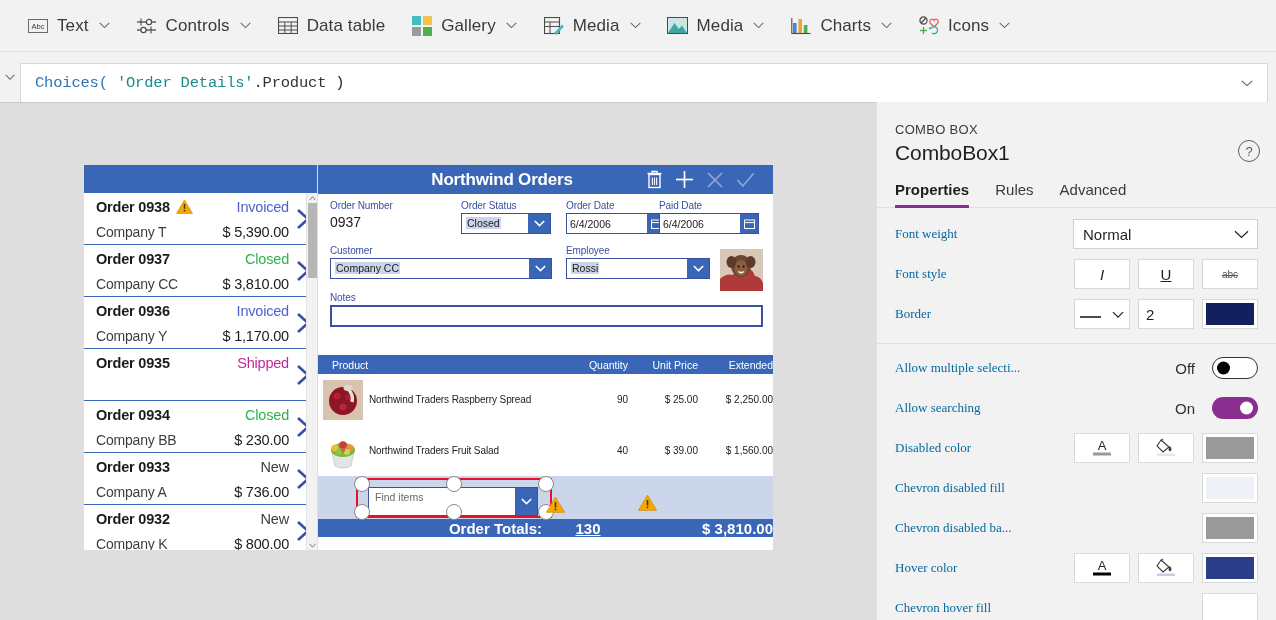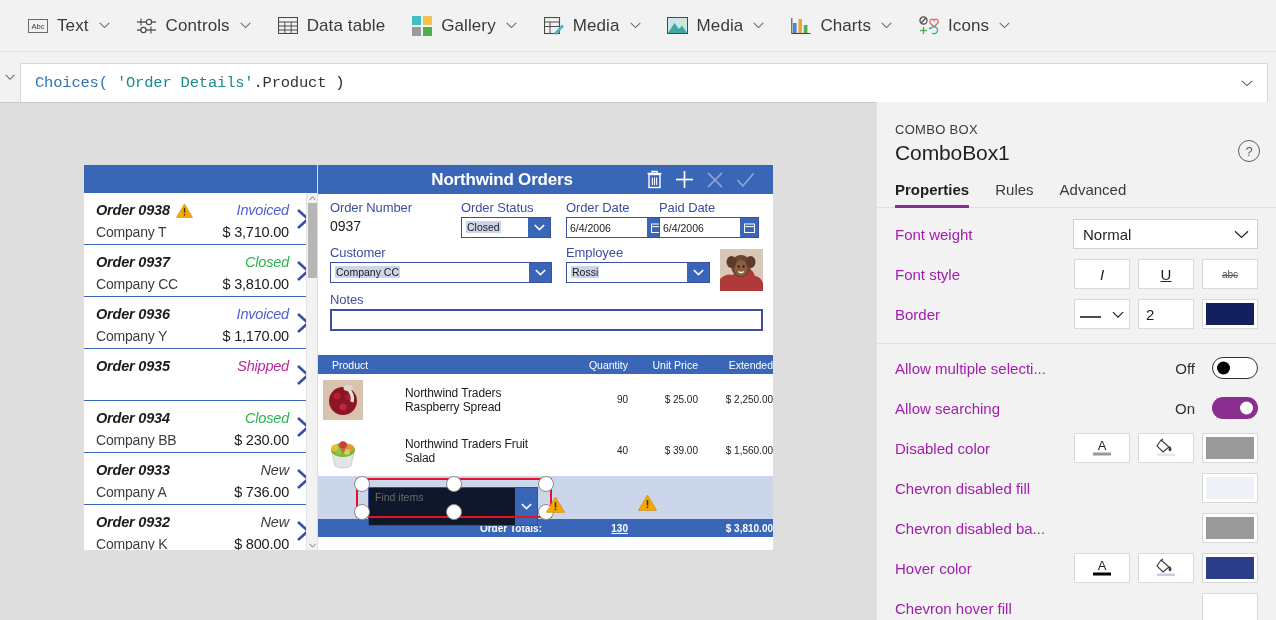--- a/index.html
+++ b/index.html
@@ -61,21 +61,21 @@
   .gallery {
     position: absolute; left: 70px; top: 62px; width: 233px; height: 385px;
     background: #ffffff; overflow: hidden;
   }
   .gal-header { height: 28px; background: #3a66b7; }
   .gal-list { position: relative; }
   .gal-row {
     position: relative; height: 52px; padding: 6px 28px 6px 12px;
     border-bottom: 1px solid #3a66b7; background: #ffffff; cursor: pointer;
   }
-  .gal-r1 { display: flex; align-items: center; height: 22px; font-style: italic; }
+  .gal-r1 { display: flex; height: 22px; }
   .gal-r2 { display: flex; align-items: center; height: 22px; }
   .gal-order { font-size: 14.5px; font-weight: bold; color: #1b1b1b; letter-spacing: -.2px; }
   .gal-company { font-size: 14px; color: #3d3d3d; letter-spacing: -.2px; }
   .gal-status { margin-left: auto; font-size: 14.5px; letter-spacing: -.2px; }
   .gal-amount { margin-left: auto; font-size: 14.5px; color: #1b1b1b; letter-spacing: -.2px; }
   .gal-chev {
     position: absolute; right: 5px; top: 50%; transform: translateY(-50%);
     color: #3a4fa0; font-size: 0; line-height: 0;
   }
   .gal-warn { margin-left: 6px; display: inline-flex; }
@@ -101,21 +101,21 @@
     padding: 0 10px 0 0; position: relative;
   }
   .form-title-text {
     flex: 1; text-align: center; color: #ffffff; font-size: 17px; font-weight: bold;
     letter-spacing: -.2px; padding-left: 40px;
   }
   .form-acts { display: flex; align-items: center; gap: 12px; padding-right: 8px; }
   .form-act { cursor: pointer; display: flex; align-items: center; justify-content: center; }
 
   .form-body { padding: 6px 10px 0 12px; position: relative; }
-  .fld-label { font-size: 13px; color: #3a4fa0; letter-spacing: -.1px; margin-bottom: 2px; }
+  .fld-label { font-size: 10px; color: #3a4fa0; letter-spacing: -.1px; margin-bottom: 2px; }
   .fld { position: absolute; }
   .fld-static { font-size: 14px; color: #1b1b1b; padding-top: 1px; }
 
   .ctl-dd {
     height: 21px; border: 1px solid #3a4fa0; background: #ffffff;
     display: flex; align-items: stretch; position: relative;
   }
   .ctl-dd-val {
     flex: 1; font-size: 10.5px; color: #1b1b1b; padding: 3px 0 0 4px;
     overflow: hidden; white-space: nowrap;
@@ -146,43 +146,43 @@
     height: 19px; background: #3a66b7; color: #ffffff; display: flex;
     align-items: center; font-size: 10.5px;
   }
   .th-prod { width: 230px; padding-left: 14px; }
   .th-qty { width: 80px; text-align: right; }
   .th-price { width: 70px; text-align: right; }
   .th-ext { width: 75px; text-align: right; }
   .tbl-row { height: 51px; display: flex; align-items: center; background: #ffffff; }
   .td-prod { width: 230px; display: flex; align-items: center; padding-left: 5px; gap: 6px; }
   .prod-img { width: 40px; height: 40px; overflow: hidden; flex: 0 0 auto; }
-  .prod-name { font-size: 12px; color: #1b1b1b; letter-spacing: -.1px; margin-left: 36px; }
+  .prod-name { font-size: 10px; color: #1b1b1b; letter-spacing: -.1px; }
   .td-qty { width: 80px; text-align: right; font-size: 10px; color: #1b1b1b; }
   .td-price { width: 70px; text-align: right; font-size: 10px; color: #1b1b1b; }
   .td-ext { width: 75px; text-align: right; font-size: 10px; color: #1b1b1b; }
 
   .newrow {
     position: relative; height: 43px; background: #ccd6ea; display: flex; align-items: center;
   }
   .tbl-total {
     height: 18px; background: #3a66b7; color: #ffffff; display: flex; align-items: center;
-    font-size: 10px; font-weight: bold;
+    font-size: 15px; font-weight: bold;
   }
   .tt-lbl { width: 230px; text-align: right; padding-right: 6px; }
-  .tt-qty { width: 80px; text-align: right; text-decoration: underline; }
+  .tt-qty { width: 80px; text-align: center; text-decoration: underline; }
   .tt-price { width: 70px; }
   .tt-ext { width: 75px; text-align: right; }
 
   
   .sel-wrap { position: absolute; left: 38px; top: 2px; width: 196px; height: 40px; }
   .sel-border { position: absolute; inset: 0; border: 2px solid #e81123; }
   .cb-ctl {
-    position: absolute; left: 12px; top: 9px; width: 170px; height: 39px;
-    border: 1px solid #3a4fa0; background: #0f172a; display: flex;
+    position: absolute; left: 12px; top: 9px; width: 170px; height: 29px;
+    border: 1px solid #3a4fa0; background: #ffffff; display: flex;
   }
   .cb-ph { flex: 1; font-size: 10.5px; color: #6a6a6a; padding: 3px 0 0 6px; }
   .cb-btn { width: 22px; background: #3a66b7; display: flex; align-items: center; justify-content: center; }
   .handle {
     position: absolute; width: 16px; height: 16px; border-radius: 50%;
     background: #ffffff; border: 1px solid #8a8a8a;
   }
 
   .warn-tri { display: inline-block; }
 
@@ -201,21 +201,21 @@
   }
   .props-tabs { display: flex; gap: 26px; padding: 16px 0 0 18px; border-bottom: 1px solid #e0e0e0; }
   .ptab { font-size: 15px; color: #3b3a39; padding-bottom: 9px; cursor: pointer; position: relative; }
   .ptab.active { font-weight: bold; color: #201f1e; }
   .ptab.active::after {
     content: ""; position: absolute; left: 0; right: 0; bottom: -1px; height: 3px; background: #8a2f8f;
   }
   .prow {
     display: flex; align-items: center; height: 40px; padding: 0 18px 0 18px;
   }
-  .prow-lbl { font-size: 15px; color: #a21caf; flex: 1; white-space: nowrap; overflow: hidden; }
+  .prow-lbl { font-size: 13px; color: #0369a1; flex: 1; white-space: nowrap; overflow: hidden; font-family: Liberation Serif, serif; }
   .prow-ctls { display: flex; align-items: center; gap: 8px; }
 
   .sel-dd {
     width: 185px; height: 30px; background: #ffffff; border: 1px solid #d0d0d0;
     display: flex; align-items: center; padding: 0 8px 0 9px; cursor: pointer;
   }
   .sel-dd-val { flex: 1; font-size: 15px; color: #201f1e; }
   .sq-btn {
     width: 56px; height: 30px; background: #ffffff; border: 1px solid #d9d9d9;
     display: flex; align-items: center; justify-content: center; cursor: pointer;
@@ -421,21 +421,21 @@
                   <svg width="17" height="15" viewBox="0 0 19 17">
                     <path d="M9.5 1 L18.5 16.3 H0.5 Z" fill="#f5a800" stroke="#d68f00" stroke-width="0.8"></path>
                     <rect x="8.7" y="5.5" width="1.6" height="5.6" fill="#4a3600"></rect>
                     <rect x="8.7" y="12.4" width="1.6" height="1.7" fill="#4a3600"></rect>
                   </svg>
                 </span>
                 <span class="gal-status" style="color: rgb(79, 95, 208);">Invoiced</span>
               </div>
               <div class="gal-r2">
                 <span class="gal-company">Company T</span>
-                <span class="gal-amount">$ 3,710.00</span>
+                <span class="gal-amount">$ 5,390.00</span>
               </div>
               <span class="gal-chev"><svg width="17" height="22" viewBox="0 0 17 22">
                   <path d="M3 2 L13 11 L3 20" fill="none" stroke="#3a4fa0" stroke-width="2.6"></path>
                 </svg></span>
             </div>
             <div class="gal-row">
               <div class="gal-r1">
                 <span class="gal-order">Order 0937</span>
                 <span class="gal-status" style="color: rgb(45, 179, 74);">Closed</span>
               </div>

